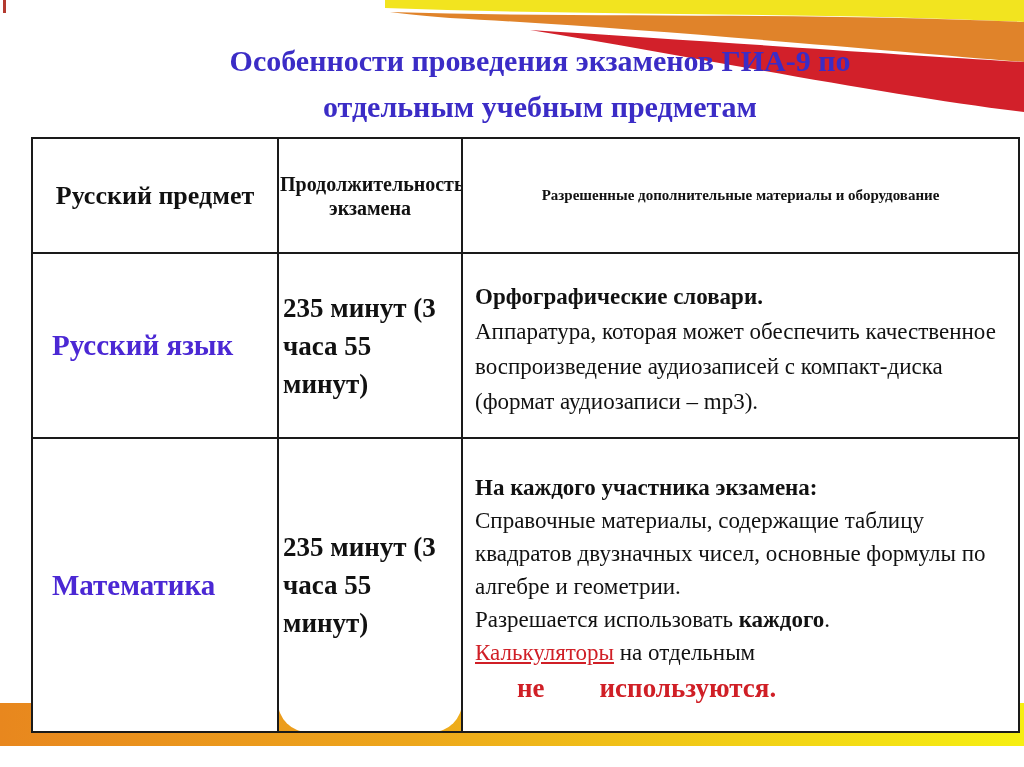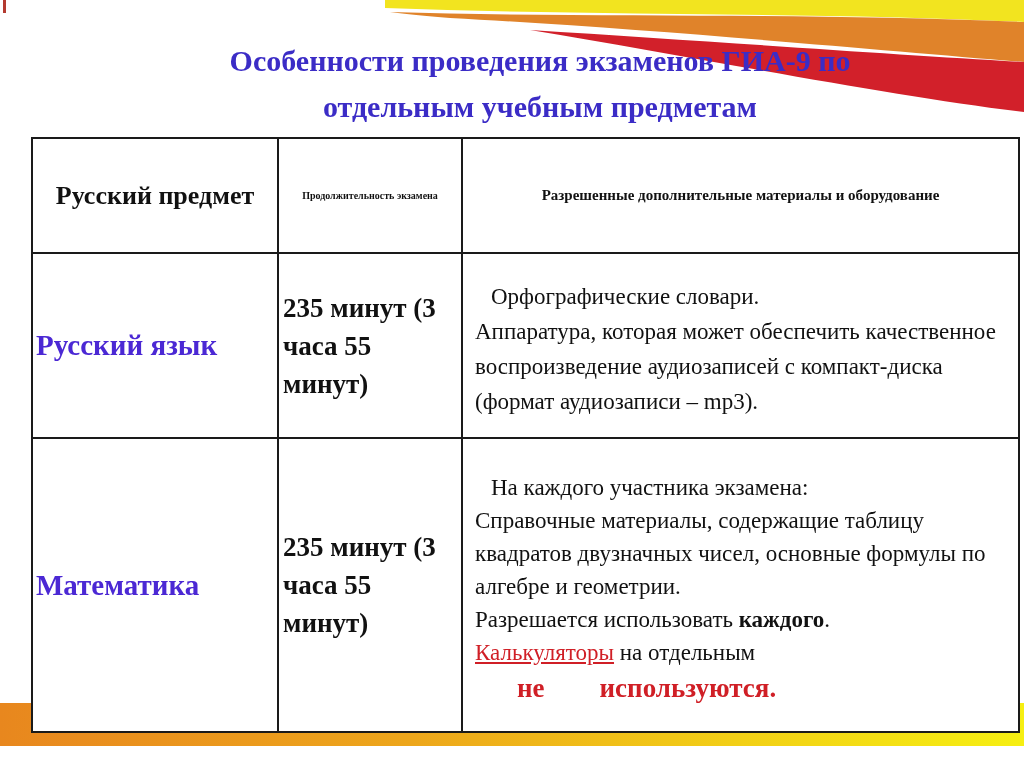--- a/index.html
+++ b/index.html
@@ -28,40 +28,40 @@
   .main-table{
     position:absolute;left:31px;top:137px;width:987px;height:594px;
     border-collapse:collapse;table-layout:fixed;background:transparent;
   }
   .main-table th,.main-table td{
     border:2px solid var(--border);background:#ffffff;vertical-align:middle;
     overflow:hidden;
   }
   .main-table th{font-weight:bold;text-align:center;color:#111;}
   .th-subject{font-size:26px;line-height:38px;}
-  .th-duration{font-size:10px;line-height:24px;}
+  .th-duration{font-size:20px;line-height:24px;}
   .th-materials{font-size:15px;line-height:37px;}
   .header-row{height:115px;}
   .row-1{height:185px;}
   .row-2{height:294px;}
   .subject-cell{
     color:var(--subject);font-weight:bold;font-size:29px;
-    text-align:left;padding:0 0 0 3px;
+    text-align:left;padding:0 0 0 19px;
   }
   .duration-cell{
     color:#111;font-weight:bold;font-size:27px;line-height:38px;
-    text-align:left;padding:0 2px 0 4px;
+    text-align:left;padding:0 2px 0 4px;border-radius:30px;
   }
   .materials-cell{
     vertical-align:top;color:#111;font-size:23px;
     padding:6px 8px 0 12px;
   }
   .materials-cell.r1{line-height:35px;}
   .materials-cell.r2{line-height:33px;}
-  .m-lead{font-weight:normal;margin-left:16px;}
+  .m-lead{font-weight:bold;}
   .bold{font-weight:bold;}
   .calc-word{color:var(--accent-red);text-decoration:underline;}
   .m-redline{color:var(--accent-red);font-weight:bold;font-size:27px;margin-top:3px;}
   .not-word{margin-right:55px;margin-left:42px;}
 </style>
 </head>
 <body>
 
 <div class="slide">
 

